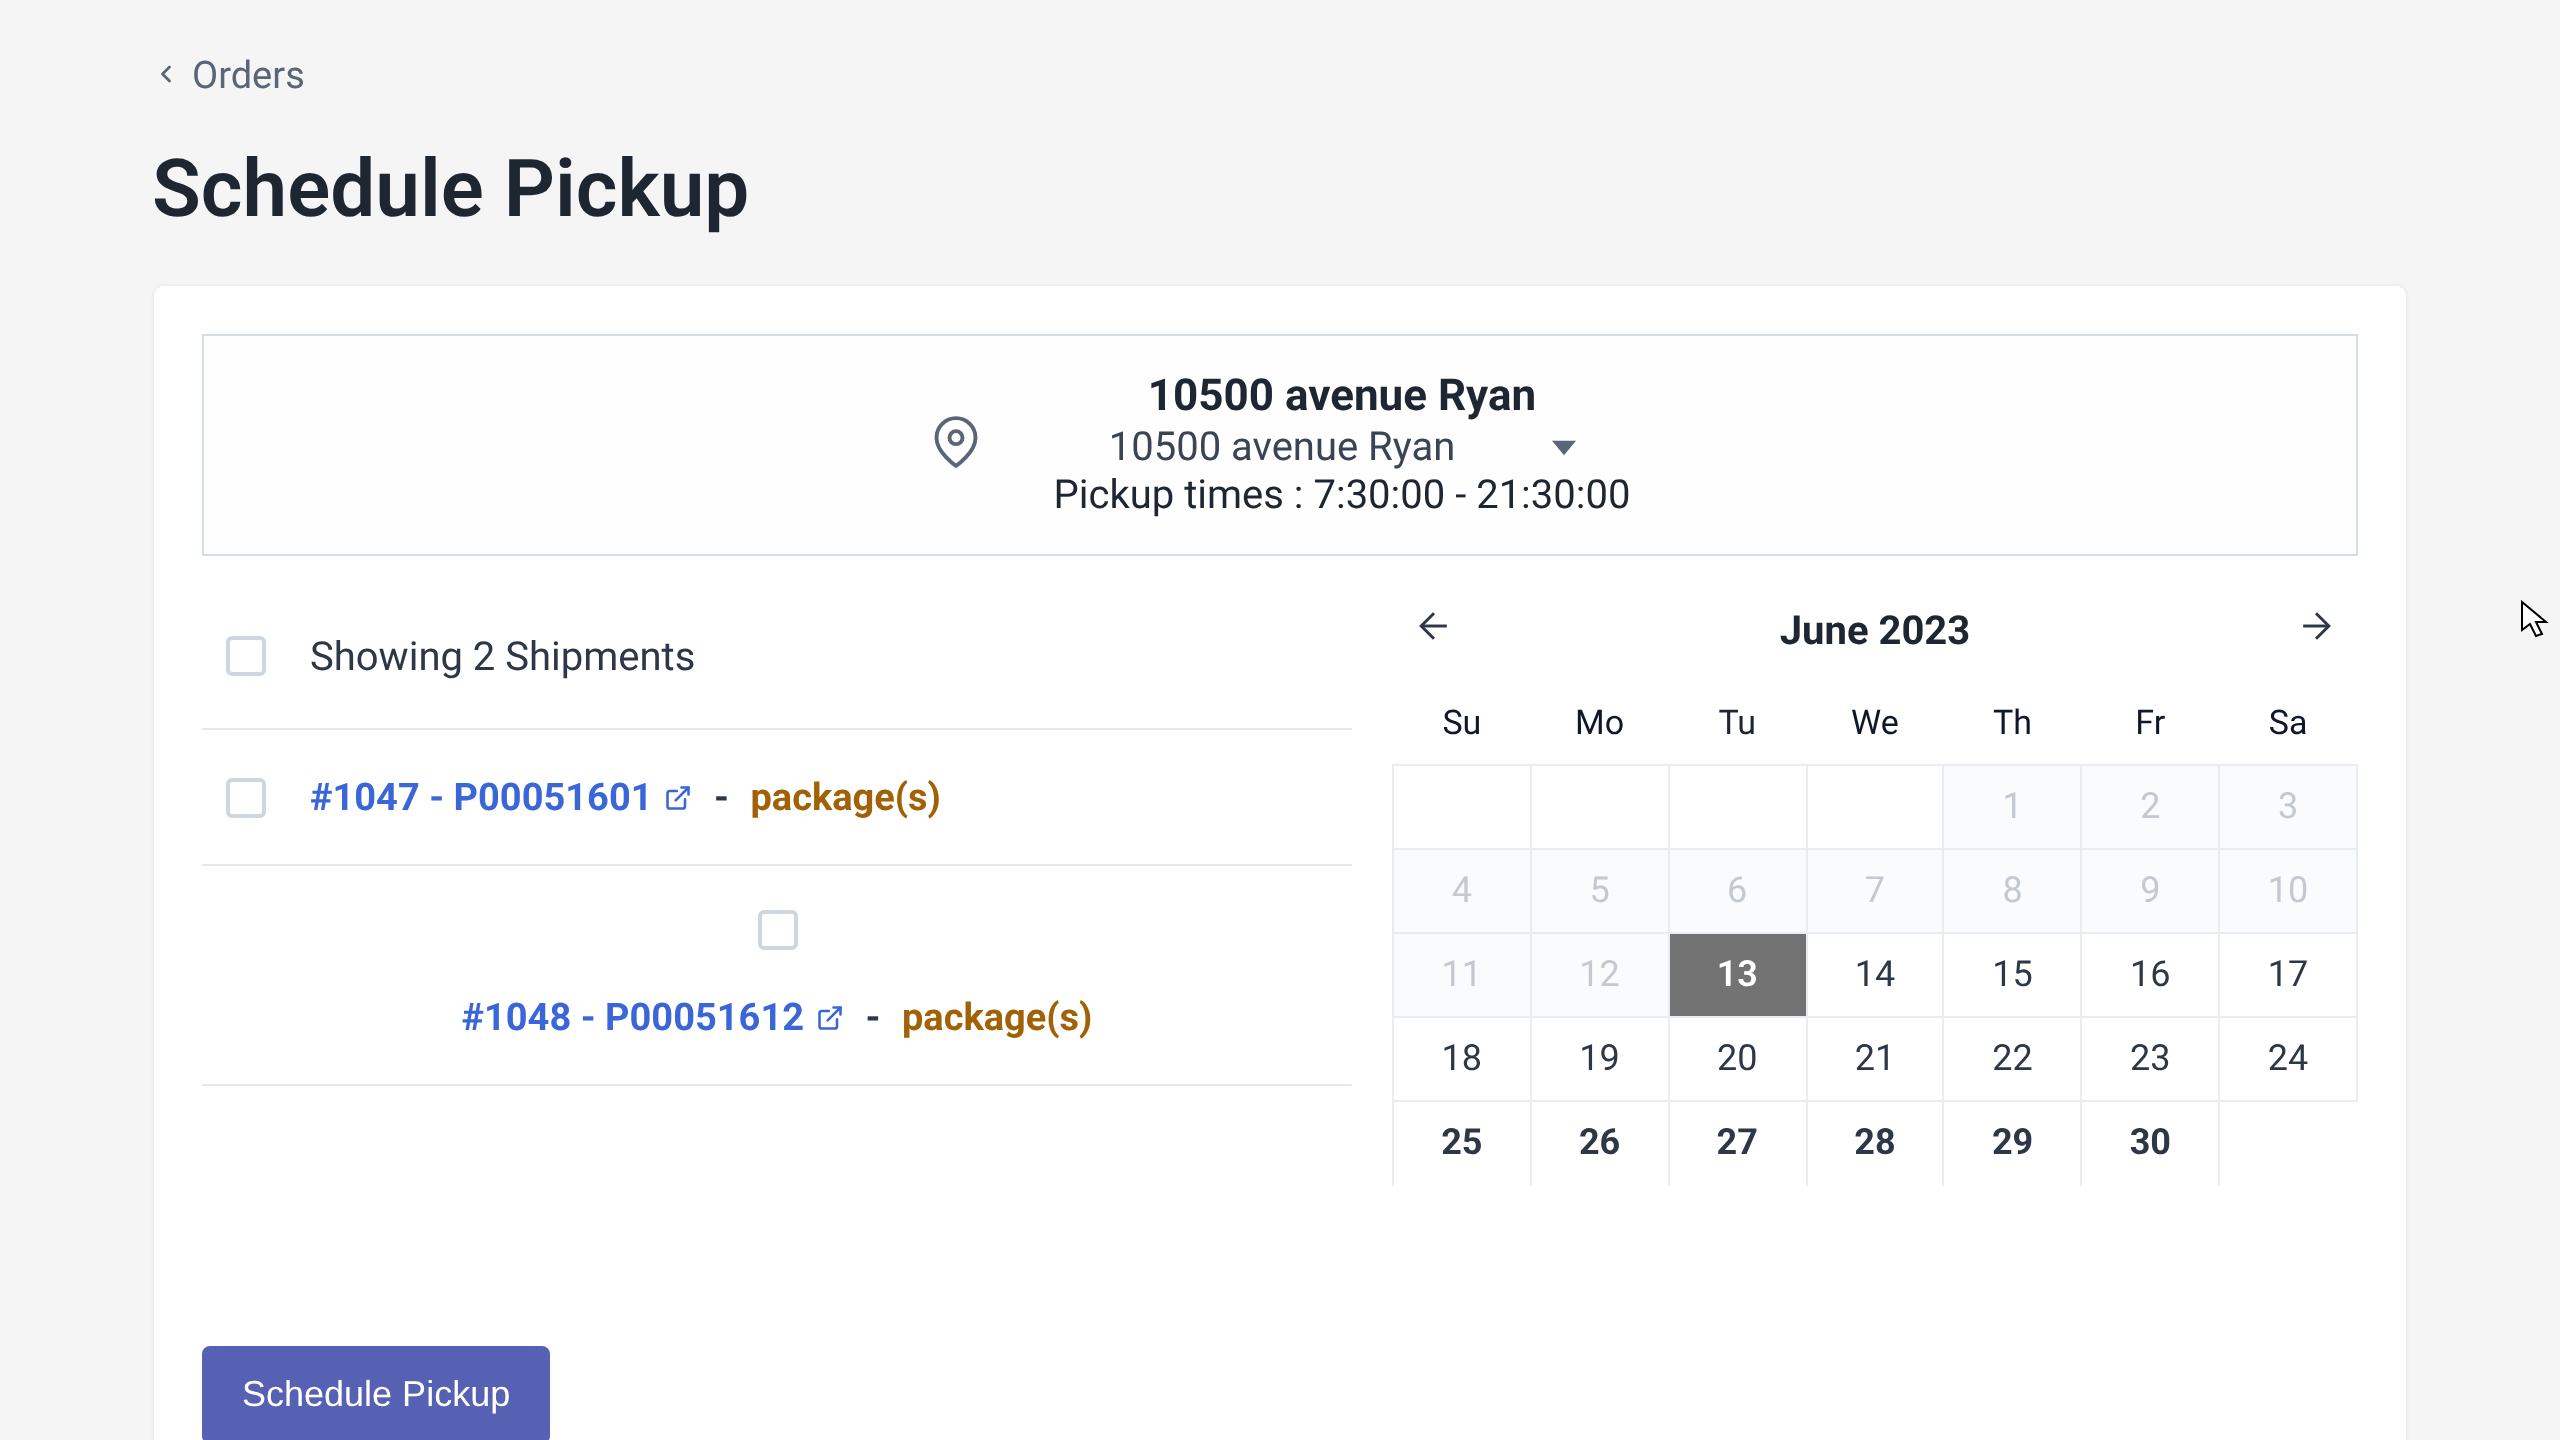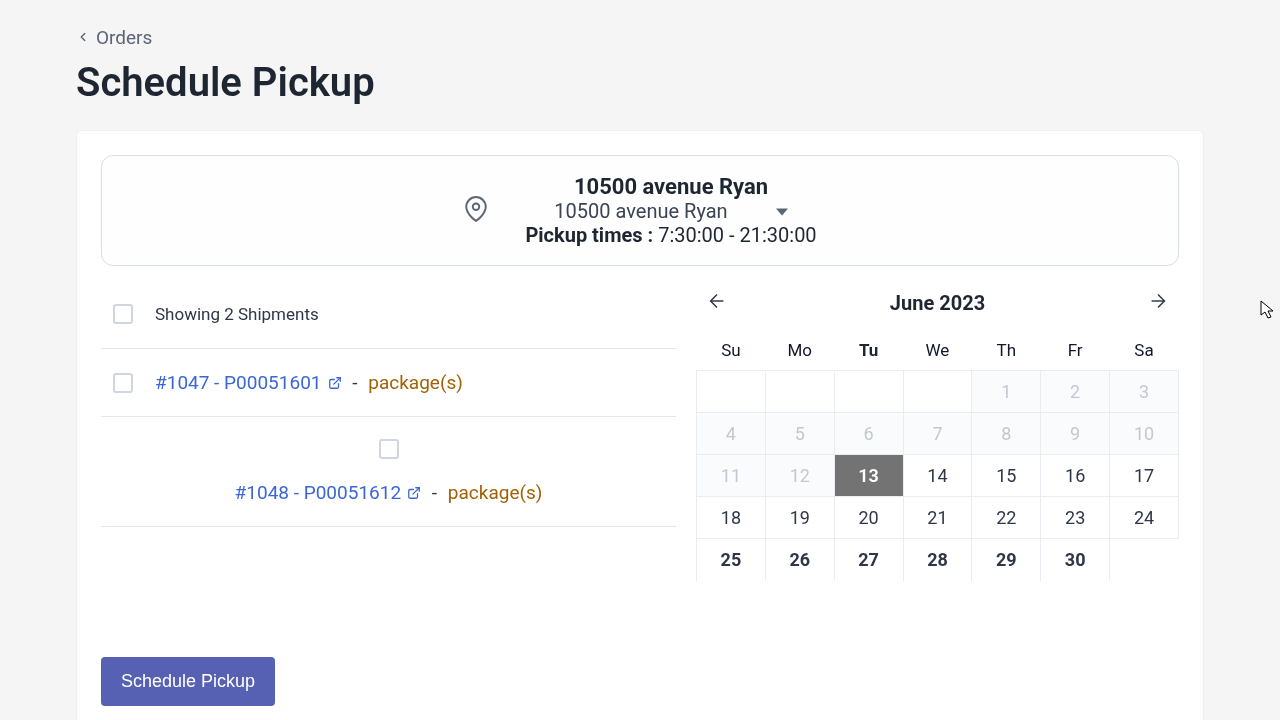--- a/index.html
+++ b/index.html
@@ -14,74 +14,75 @@
   .page {
     padding: 26px 76px 0 76px;
   }
   .breadcrumb {
     display: inline-flex;
     align-items: flex-start;
     gap: 6px;
     color: #5a6577;
     font-size: 19px;
     cursor: pointer;
-    margin-bottom: 10px;
+    margin-bottom: 22px;
   }
   .breadcrumb svg { width: 14px; height: 14px; stroke: #5a6577; }
   h1.title {
     font-size: 40px;
     font-weight: 600;
     color: #1e2632;
     margin-bottom: 24px;
   }
   .card {
     background: #fff;
     border-radius: 6px;
     border: 1px solid #eceff3;
     padding: 24px;
     box-shadow: 0 1px 2px rgba(0,0,0,0.02);
   }
   .address-box {
     border: 1px solid #d7dde5;
-    border-radius: 12px;
+    border-radius: 0;
     padding: 18px 20px;
     display: flex;
     align-items: center;
     justify-content: center;
     gap: 36px;
     margin-bottom: 18px;
     background: #fefefe;
   }
   .address-box .pin svg { width: 26px; height: 26px; stroke: #5a6577; fill:none; }
   .address-center { text-align: center; position: relative; }
   .addr-line1 { font-size: 22px; font-weight: 700; color: #1e2632; }
   .addr-line2 {
     font-size: 20px; color: #3a4454; display:inline-flex; align-items:center; gap:48px;
     cursor:pointer;
   }
   .addr-line2 .caret { display:inline-block; }
   .addr-line2 .caret svg { width:12px; height:12px; fill:#5a6577; }
   .addr-line3 { font-size: 20px; color: #1e2632; }
-  .addr-line3 .bold { font-weight: 700; margin-top: 36px; }
+  .addr-line3 .bold { font-weight: 400; margin-top: 36px; }
 
   .content-row { display: flex; gap: 20px; }
   .left-col { flex: 0 0 575px; }
   .right-col { flex: 1; }
 
   .ship-header {
     display:flex; align-items:center; gap:22px;
     padding: 20px 12px 24px 12px;
     border-bottom: 1px solid #e4e8ee;
   }
-  .ship-header .count { font-size: 17px; color:#2d3748; }
+  .ship-header .count { font-size: 20px; color:#2d3748; }
   .ship-row {
     display:flex; align-items:center; gap:22px;
     padding: 22px 12px;
     border-bottom: 1px solid #e4e8ee;
     font-size: 19px;
+    font-weight: bold;
   }
   .ship-row:last-of-type { border-bottom: 1px solid #e4e8ee; flex-direction: column; }
   .checkbox {
     width:20px; height:20px; border:2px solid #cfd6df; border-radius:3px;
     background:#fff; cursor:pointer; flex-shrink:0;
   }
   .ship-link { color:#3a66d8; cursor:pointer; display:inline-flex; align-items:center; gap:6px; }
   .ship-link svg { width:14px; height:14px; stroke:#3a66d8; fill:none; }
   .ship-dash { color:#2d3748; margin: 0 6px; }
   .ship-pkg { color:#a16207; }
@@ -100,21 +101,21 @@
 
   .cal-nav { display:flex; align-items:center; justify-content:space-between; padding: 0 4px 8px 4px; }
   .cal-nav .arrow { cursor:pointer; padding:6px; }
   .cal-nav .arrow svg { width:22px; height:22px; stroke:#2d3748; fill:none; stroke-width:1.6; }
   .cal-month { font-size:20px; font-weight:700; color:#1e2632; }
 
   table.calendar { width:100%; border-collapse: collapse; table-layout:fixed; }
   table.calendar th {
     font-weight:400; color:#0f172a; font-size:17px; padding:10px 0 10px 0; text-align:center;
   }
-  table.calendar th.today-col { font-weight:700; color:#1e2632; }
+  table.calendar th.today-col { font-weight:400; color:#1e2632; }
   table.calendar td {
     text-align:center; font-size:18px; color:#2d3748;
     border:1px solid #e9ecf1; height:42px; cursor:pointer;
   }
   table.calendar td.empty { background:#fff; cursor:default; }
   table.calendar td.disabled { color:#c3c9d1; background:#fafbfc; cursor:default; }
   table.calendar td.selected { background:#737373; color:#fff; font-weight:600; }
   table.calendar tr.last-row td { border-bottom:none;font-weight:bold; }
   table.calendar td.no-border { border:none; background:transparent; cursor:default; }
 

